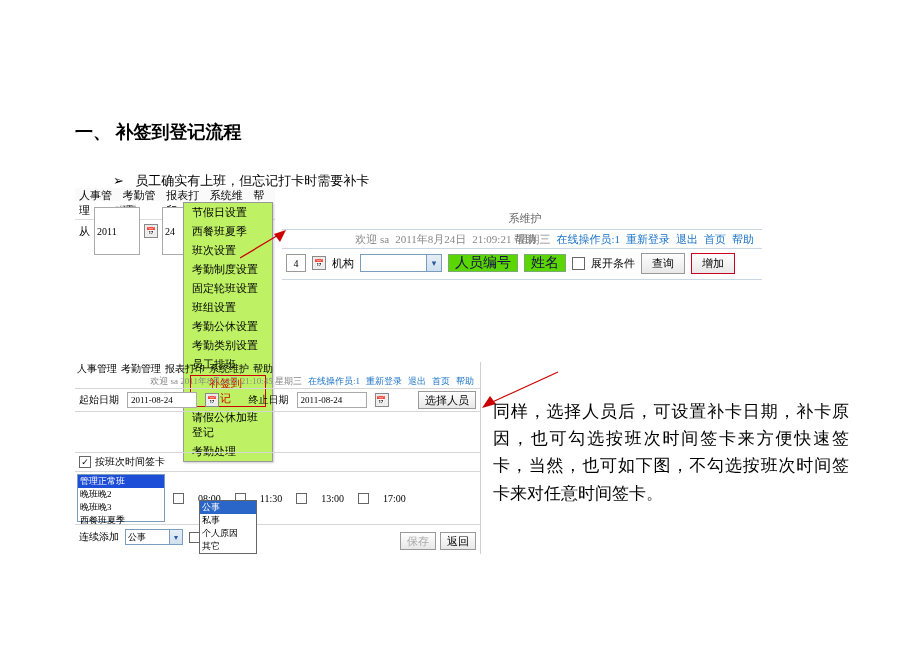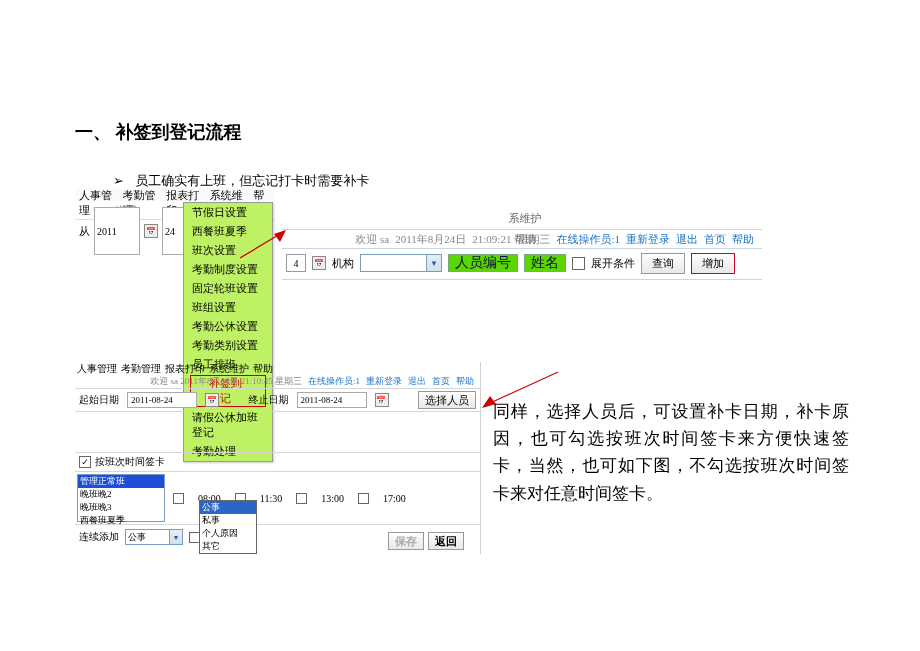--- a/index.html
+++ b/index.html
@@ -219,22 +219,22 @@
     position: absolute;
     left: 124px; bottom: 0;
     width: 56px;
     border: 1px solid #666;
     background: #fff;
     font-size: 9px;
   }
   .ss3 .optlist div { padding: 0 2px; }
   .ss3 .optlist .hi { background: #2a66c7; color:#fff; }
   .ss3 .footerbtns {
-    position:absolute; right:16px; bottom:4px;
-    display:flex; gap:4px;font-weight:bold;
+    position:absolute; right:4px; bottom:4px;
+    display:flex; gap:4px;
   }
 
   
   .para {
     position: absolute;
     left: 493px; top: 398px;
     width: 356px;
     font-size: 17px;
     line-height: 1.6;
     text-align: justify;

